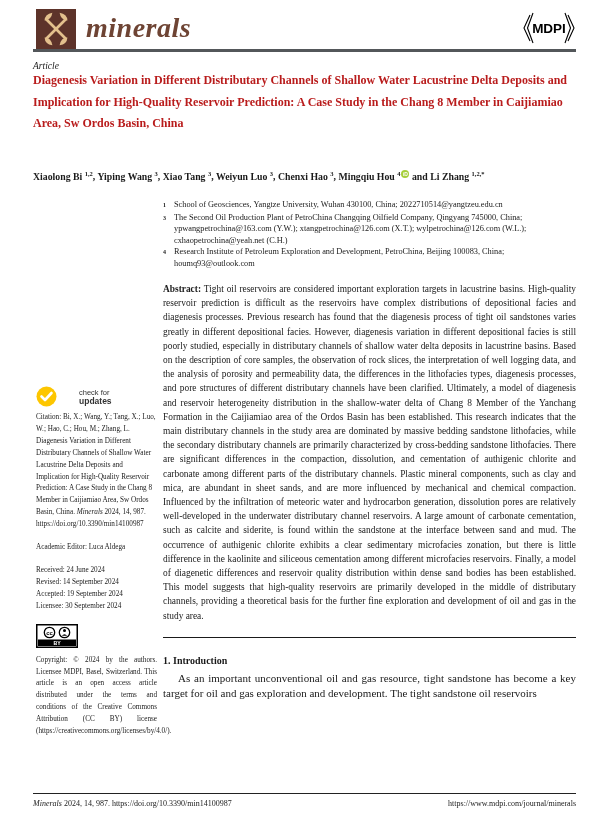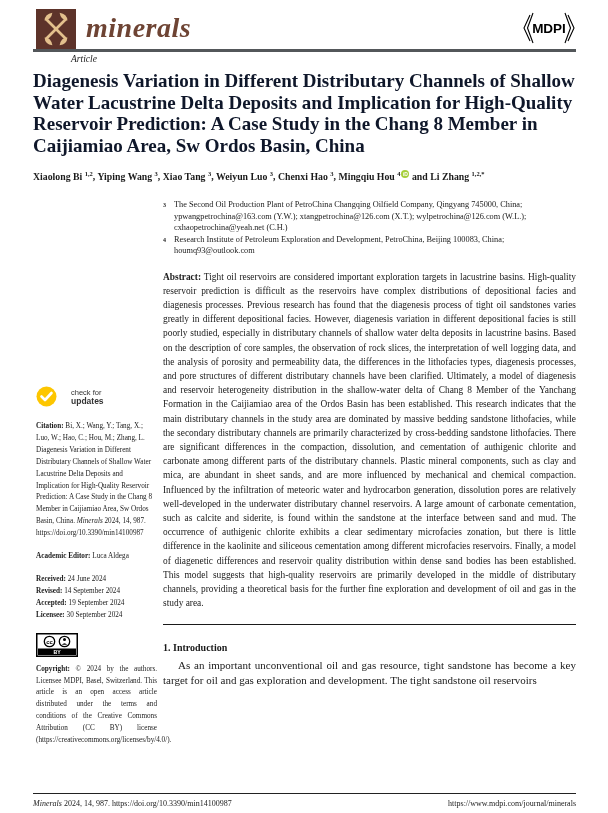--- a/index.html
+++ b/index.html
@@ -18,24 +18,24 @@
     background:#5d332a;display:flex;align-items:center;justify-content:center;
   }
   .journal-name{
     position:absolute;left:86px;top:12px;
     font-style:italic;font-weight:bold;font-size:28px;color:#6e4434;
     letter-spacing:0.5px;
   }
   .mdpi-logo{position:absolute;left:521px;top:10px;width:56px;height:36px;}
   .header-rule{position:absolute;left:33px;top:49px;width:543px;height:3px;background:#53575a;}
   
-  .article-type{position:absolute;left:33px;top:54px;font-style:italic;font-size:9.5px;margin-left:38px;}
+  .article-type{position:absolute;left:33px;top:61px;font-style:italic;font-size:9.5px;}
   .paper-title{
     position:absolute;left:33px;top:70px;width:548px;
-    font-weight:bold;font-size:19px;line-height:21.6px;color:#0f172a;
+    font-weight:bold;font-size:12px;line-height:21.6px;color:#b91c1c;
   }
   .authors{
     position:absolute;left:33px;top:167px;width:548px;
     font-weight:bold;font-size:9.8px;line-height:13px;
   }
   .authors sup{font-size:6.5px;font-weight:bold;}
   .orcid{
     display:inline-block;width:8px;height:8px;border-radius:50%;
     background:#a6ce39;color:#fff;font-family:"Liberation Sans",sans-serif;
     font-size:5px;font-weight:bold;text-align:center;line-height:8px;
@@ -47,26 +47,26 @@
   .aff-mark{width:11px;flex:0 0 11px;font-size:6px;font-weight:bold;padding-top:1px;}
   .aff-text{flex:1;}
   .abstract{margin-top:13px;font-size:9.4px;line-height:14.2px;text-align:justify;}
   .abstract .lbl,.keywords .lbl{font-weight:bold;}
   .keywords{margin-top:13px;font-size:9.4px;line-height:14.2px;}
   .kw-rule{margin-top:14px;border:none;border-top:1.3px solid #1a1a1a;width:100%;}
   .section-heading{margin-top:17px;font-weight:bold;font-size:10px;}
   .intro-para{margin-top:5px;font-size:11px;line-height:15px;text-align:justify;text-indent:15px;}
   
   .sidebar{position:absolute;left:36px;top:386px;width:121px;font-size:7.2px;line-height:11.9px;}
-  .badge{display:flex;align-items:center;gap:14px;margin-bottom:14px;cursor:pointer;}
+  .badge{display:flex;align-items:center;gap:22px;margin-bottom:5px;cursor:pointer;}
   .badge-txt{font-family:"Liberation Sans",sans-serif;color:#333;line-height:9px;}
   .badge-txt .l1{font-size:7.5px;}
   .badge-txt .l2{font-size:8.5px;font-weight:bold;}
   .sb-block{margin-bottom:11px;}
-  .sb-lbl{font-weight:bold;}
+  .sb-lbl{font-weight:normal;}
   .cc-badge{margin:2px 0 7px 0;display:block;}
   .copyright{text-align:justify;}
   
   .footer-rule{position:absolute;left:33px;top:793px;width:543px;height:1.3px;background:#222;}
   .footer-left{position:absolute;left:33px;top:799px;font-size:8px;text-align:center;}
   .footer-right{position:absolute;right:32px;top:799px;font-size:8px;}
   .it{font-style:italic;}
 </style>
 </head>
 <body>
@@ -110,20 +110,24 @@
 
   <div class="article-type">Article</div>
   <h1 class="paper-title" style="margin:0;">Diagenesis Variation in Different Distributary Channels of Shallow Water Lacustrine Delta Deposits and Implication for High-Quality Reservoir Prediction: A Case Study in the Chang 8 Member in Caijiamiao Area, Sw Ordos Basin, China</h1>
 
   <div class="authors">
     <span><span>Xiaolong Bi</span> <sup>1,2</sup></span><span>, </span><span><span>Yiping Wang</span> <sup>3</sup></span><span>, </span><span><span>Xiao Tang</span> <sup>3</sup></span><span>, </span><span><span>Weiyun Luo</span> <sup>3</sup></span><span>, </span><span><span>Chenxi Hao</span> <sup>3</sup></span><span>, </span><span><span>Mingqiu Hou</span> <sup>4</sup></span><span class="orcid">iD</span><span> and </span><span><span>Li Zhang</span> <sup>1,2,*</sup></span>
   </div>
 
   <div class="main-col">
 
+    <div class="aff-row">
+      <div class="aff-mark">1</div>
+      <div class="aff-text">School of Geosciences, Yangtze University, Wuhan 430100, China; 2022710514@yangtzeu.edu.cn</div>
+    </div>
     <div class="aff-row">
       <div class="aff-mark">3</div>
       <div class="aff-text">The Second Oil Production Plant of PetroChina Changqing Oilfield Company, Qingyang 745000, China; ypwangpetrochina@163.com (Y.W.); xtangpetrochina@126.com (X.T.); wylpetrochina@126.com (W.L.); cxhaopetrochina@yeah.net (C.H.)</div>
     </div>
     <div class="aff-row">
       <div class="aff-mark">4</div>
       <div class="aff-text">Research Institute of Petroleum Exploration and Development, PetroChina, Beijing 100083, China; houmq93@outlook.com</div>
     </div>
 
     <p class="abstract" style="margin:13px 0 0 0;"><span class="lbl">Abstract:</span><span> Tight oil reservoirs are considered important exploration targets in lacustrine basins. High-quality reservoir prediction is difficult as the reservoirs have complex distributions of depositional facies and diagenesis processes. Previous research has found that the diagenesis process of tight oil sandstones varies greatly in different depositional facies. However, diagenesis variation in different depositional facies is still poorly studied, especially in distributary channels of shallow water delta deposits in lacustrine basins. Based on the description of core samples, the observation of rock slices, the interpretation of well logging data, and the analysis of porosity and permeability data, the differences in the lithofacies types, diagenesis processes, and pore structures of different distributary channels have been clarified. Ultimately, a model of diagenesis and reservoir heterogeneity distribution in the shallow-water delta of Chang 8 Member of the Yanchang Formation in the Caijiamiao area of the Ordos Basin has been established. This research indicates that the main distributary channels in the study area are dominated by massive bedding sandstone lithofacies, while the secondary distributary channels are primarily characterized by cross-bedding sandstone lithofacies. There are significant differences in the compaction, dissolution, and cementation of authigenic chlorite and carbonate among different parts of the distributary channels. Plastic mineral components, such as clay and mica, are abundant in sheet sands, and are more influenced by mechanical and chemical compaction. Influenced by the infiltration of meteoric water and hydrocarbon generation, dissolution pores are relatively well-developed in the underwater distributary channel reservoirs. A large amount of carbonate cementation, such as calcite and siderite, is found within the sandstone at the interface between sand and mud. The occurrence of authigenic chlorite exhibits a clear sedimentary microfacies zonation, but there is little difference in the kaolinite and siliceous cementation among different microfacies reservoirs. Finally, a model of diagenetic differences and reservoir quality distribution within dense sand bodies has been established. This model suggests that high-quality reservoirs are primarily developed in the middle of distributary channels, providing a theoretical basis for the further fine exploration and development of oil and gas in the study area.</span></p>

